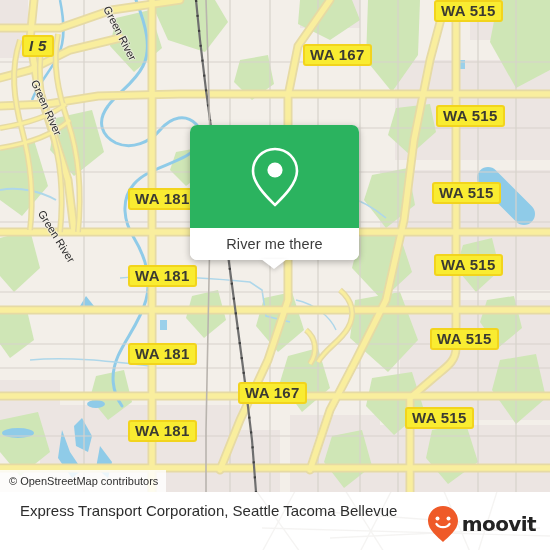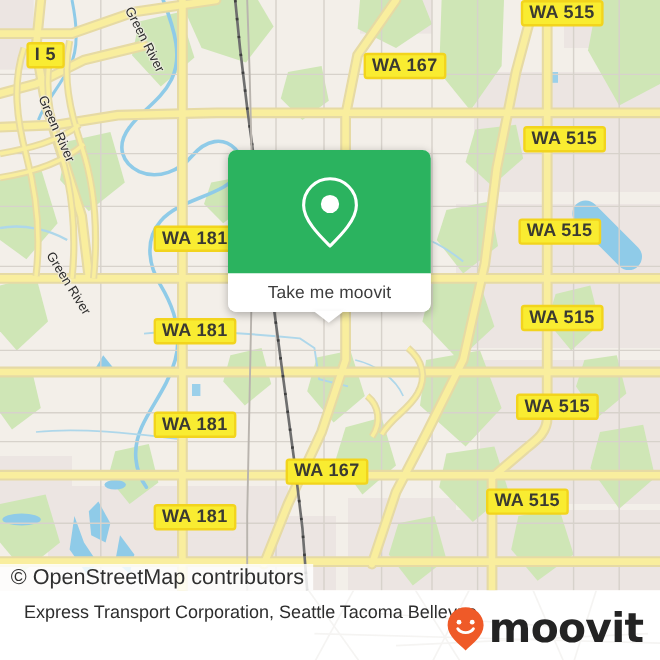--- a/index.html
+++ b/index.html
@@ -102,21 +102,21 @@
   
   #attribution {
     position: absolute;
     left: 0; top: 470px;
     height: 22px;
     padding: 0 8px 0 9px;
     display: flex;
     align-items: center;
     background: rgba(255,255,255,.82);
     color: #2f2f2f;
-    font-size: 18px;
+    font-size: 11px;
     white-space: nowrap;
     font-family: "Liberation Sans", sans-serif;
     text-align: right;
   }
 
   
   #footer {
     position: absolute;
     left: 0; top: 492px;
     width: 550px; height: 58px;
@@ -140,21 +140,21 @@
   }
   #brand-logo {
     position: absolute;
     right: 14px; top: 13px;
     display: flex;
     align-items: center;
     gap: 3px;
   }
   #brand-wordmark {
     color: #232323;
-    font-size: 34px;
+    font-size: 20px;
     font-weight: bold;
     letter-spacing: -.6px;
     line-height: 30px;
     font-family: "DejaVu Sans", sans-serif;
   }
 </style>
 </head>
 <body>
 
 <div id="app">
@@ -311,21 +311,21 @@
         <path d="M196,0 L200,40 L206,90 L214,150 L222,210 L230,270 L238,330 L246,390 L252,440 L256,492" stroke="#3f3f3f" stroke-width="2.2" stroke-dasharray="2 13" fill="none"></path>
         <path d="M206,0 L208,60 L210,140 L210,230 L208,330 L206,430 L206,492" stroke="#b9b4ae" stroke-width="1.6" fill="none"></path>
       </g>
 
     </svg>
 
     <div class="river-label" style="left:112px; top:4px; transform:rotate(63deg); transform-origin: left top;">Green River</div>
     <div class="river-label" style="left:40px; top:78px; transform:rotate(66deg); transform-origin: left top;">Green River</div>
     <div class="river-label" style="left:46px; top:208px; transform:rotate(58deg); transform-origin: left top;">Green River</div>
 
-    <div class="shield" style="left:22px;  top:35px;">I 5</div>
+    <div class="shield" style="left:22px;  top:35px;font-style:italic;">I 5</div>
     <div class="shield" style="left:303px; top:44px;">WA 167</div>
     <div class="shield" style="left:434px; top:0px;">WA 515</div>
     <div class="shield" style="left:436px; top:105px;">WA 515</div>
     <div class="shield" style="left:128px; top:188px;">WA 181</div>
     <div class="shield" style="left:432px; top:182px;">WA 515</div>
     <div class="shield" style="left:128px; top:265px;">WA 181</div>
     <div class="shield" style="left:434px; top:254px;">WA 515</div>
     <div class="shield" style="left:430px; top:328px;">WA 515</div>
     <div class="shield" style="left:128px; top:343px;">WA 181</div>
     <div class="shield" style="left:238px; top:382px;">WA 167</div>
@@ -333,21 +333,21 @@
     <div class="shield" style="left:128px; top:420px;">WA 181</div>
 
     <div id="popup-card">
       <div id="popup-green">
         <svg class="pin-glyph" width="50" height="62" viewBox="0 0 50 62">
           <path d="M25,3 C12.8,3 3,12.8 3,25 C3,38 18,52 25,59 C32,52 47,38 47,25 C47,12.8 37.2,3 25,3 Z" fill="none" stroke="#ffffff" stroke-width="2.6" stroke-linejoin="round"></path>
           <circle cx="25" cy="24" r="7.6" fill="#ffffff"></circle>
         </svg>
       </div>
       <div id="popup-footer">
-        <span id="popup-label">Take me moovit</span>
+        <span id="popup-label">River me there</span>
       </div>
       <div id="popup-tail"></div>
     </div>
 
     <div id="attribution">
       <span>© OpenStreetMap contributors</span>
     </div>
   </div>
 
   <div id="footer">

